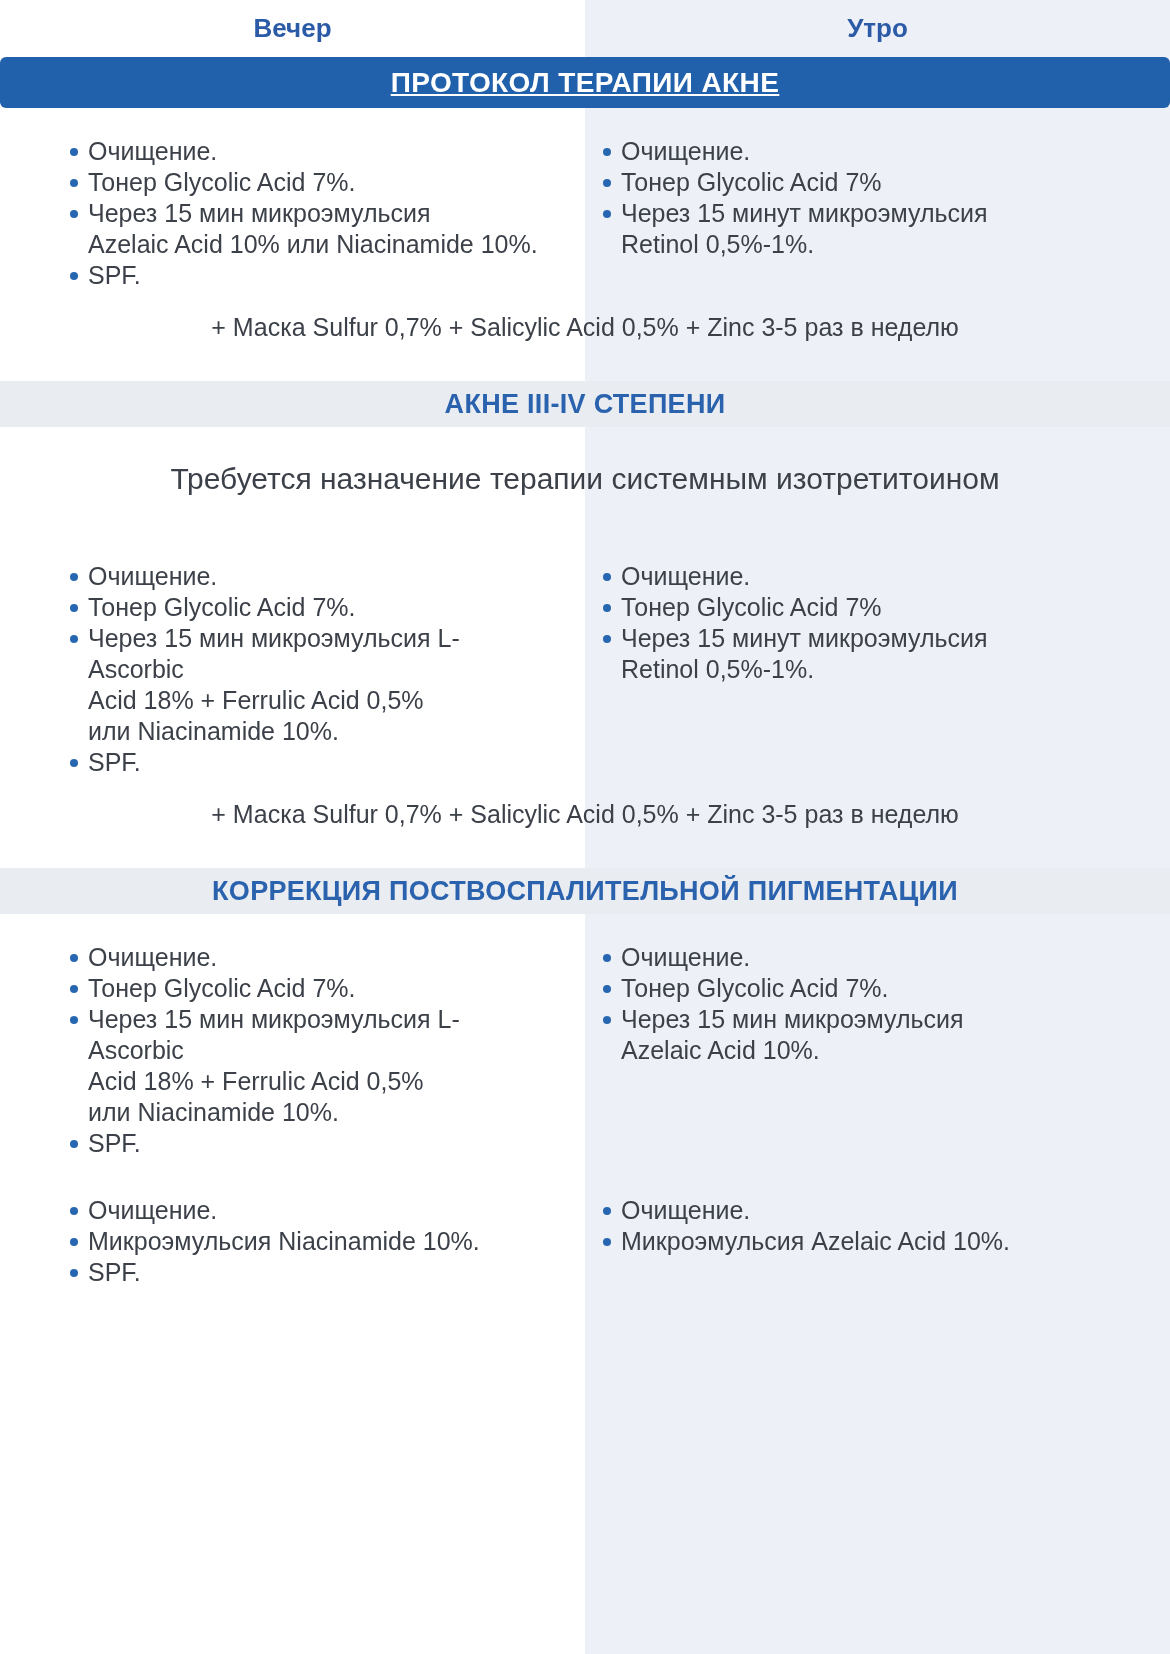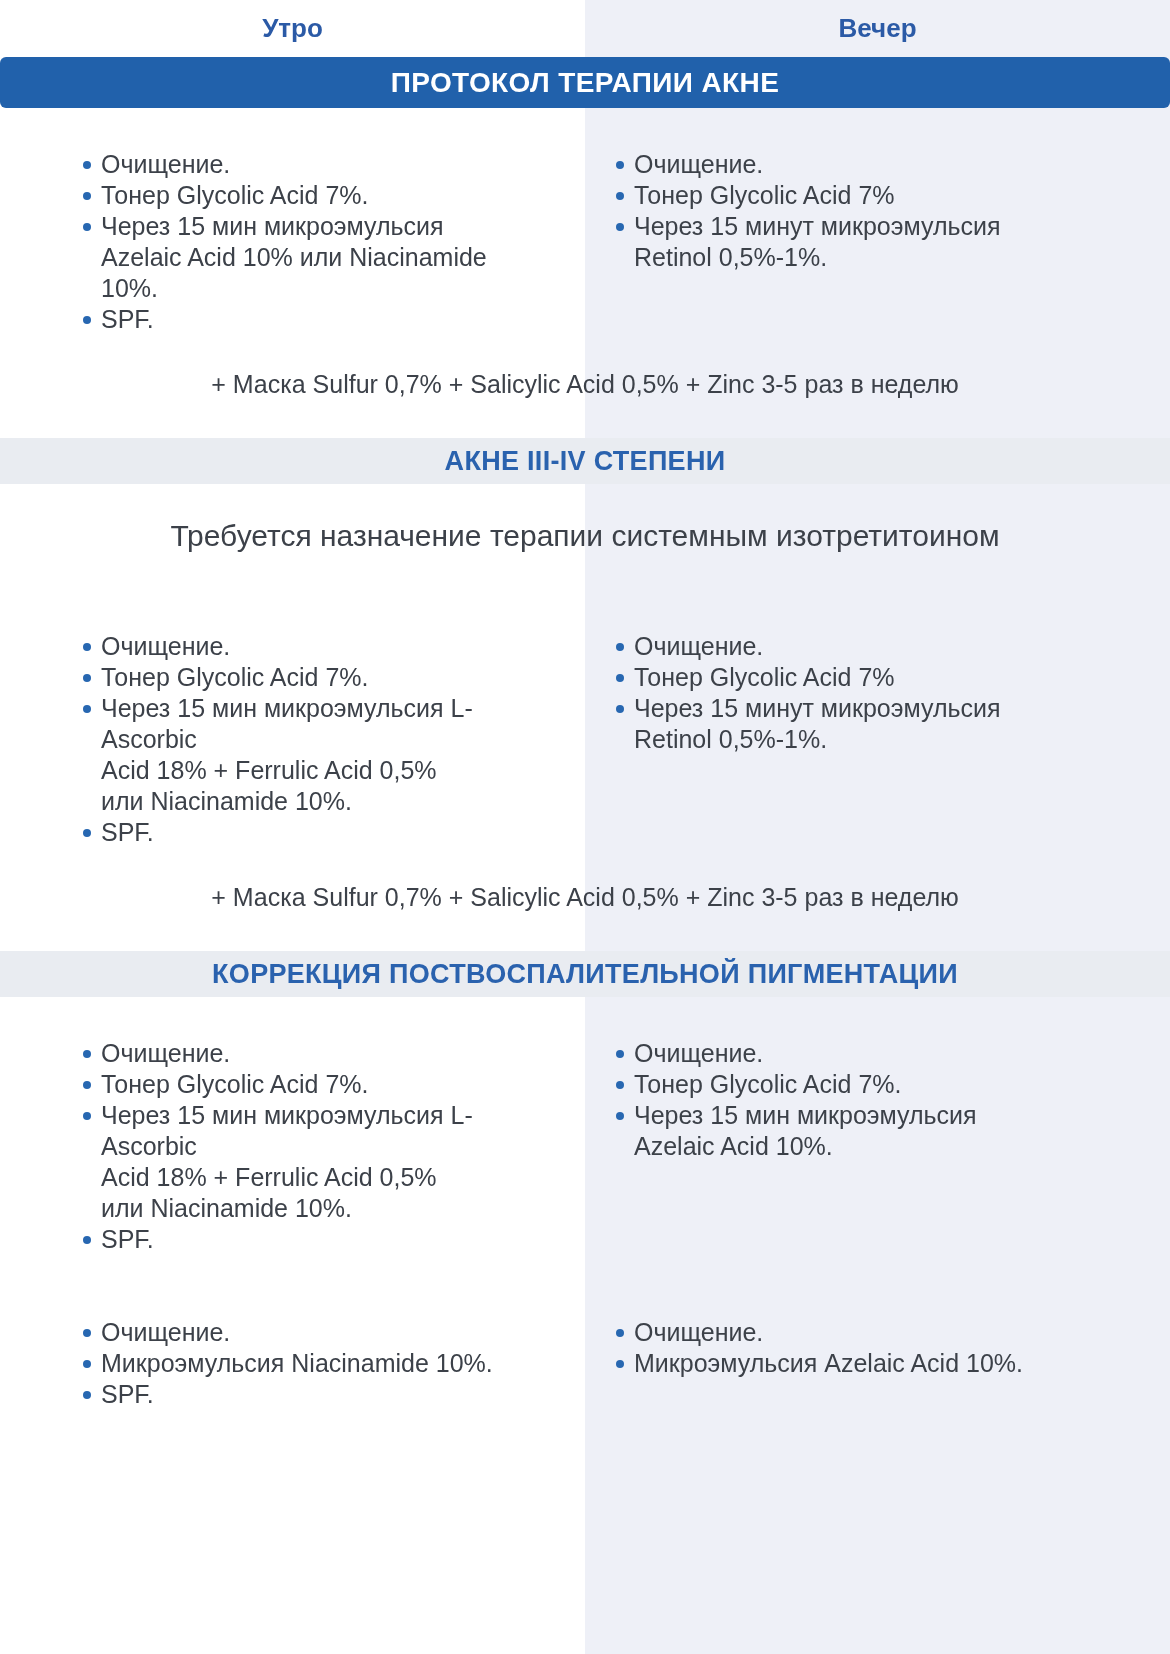--- a/index.html
+++ b/index.html
@@ -26,36 +26,36 @@
   .content{position:relative;}
   .header-row{height:57px;display:flex;}
   .header-cell{
     width:585px;display:flex;align-items:center;justify-content:center;
     font-weight:700;font-size:26px;color:var(--col-header);
   }
   .banner{
     height:51px;margin-bottom:5px;
     background:var(--banner-bg);border-radius:6px;
     color:#ffffff;font-weight:700;font-size:28px;letter-spacing:.4px;
-    display:flex;align-items:center;justify-content:center;
+    display:flex;align-items:center;justify-content:center;text-decoration:underline;
   }
   .band{
     height:46px;background:var(--band-bg);
     color:var(--heading);font-weight:700;font-size:27px;letter-spacing:.3px;
     display:flex;align-items:center;justify-content:center;
   }
   .band.sec-4{margin-top:16px;}
   .row{display:flex;}
   .col{width:585px;box-sizing:border-box;}
   .col.morning{padding:20px 30px 0 85px;}
   .col.evening{padding:20px 20px 0 33px;}
   .row.sec-2 .col{padding-top:28px;}
   .row.sec-3 .col{padding-top:25px;}
   .row.sec-4 .col{padding-top:30px;}
-  ul{list-style:none;margin:16px;padding:0;}
+  ul{list-style:none;margin:3px;padding:0;}
   li{
     position:relative;font-size:25px;line-height:31px;color:var(--text);
     white-space:pre-line;
   }
   li::before{
     content:"";position:absolute;left:-18px;top:12px;
     width:8px;height:8px;border-radius:50%;background:var(--bullet);
   }
   .footnote{
     text-align:center;font-size:25px;line-height:31px;color:var(--text);
@@ -66,22 +66,22 @@
     margin:36px 0 36px;
   }
 </style>
 </head>
 <body>
 
 <div class="page">
   <div class="right-bg"></div>
   <div class="content">
     <div class="header-row">
+      <div class="header-cell">Вечер</div>
       <div class="header-cell">Утро</div>
-      <div class="header-cell">Вечер</div>
     </div>
     <div class="banner">ПРОТОКОЛ ТЕРАПИИ АКНЕ</div>
     <div>
         <div class="row sec-0">
           <div class="col morning">
             <ul>
               <li>Очищение.</li>
               <li>Тонер Glycolic Acid 7%.</li>
               <li>Через 15 мин микроэмульсия
 Azelaic Acid 10% или Niacinamide 10%.</li>

